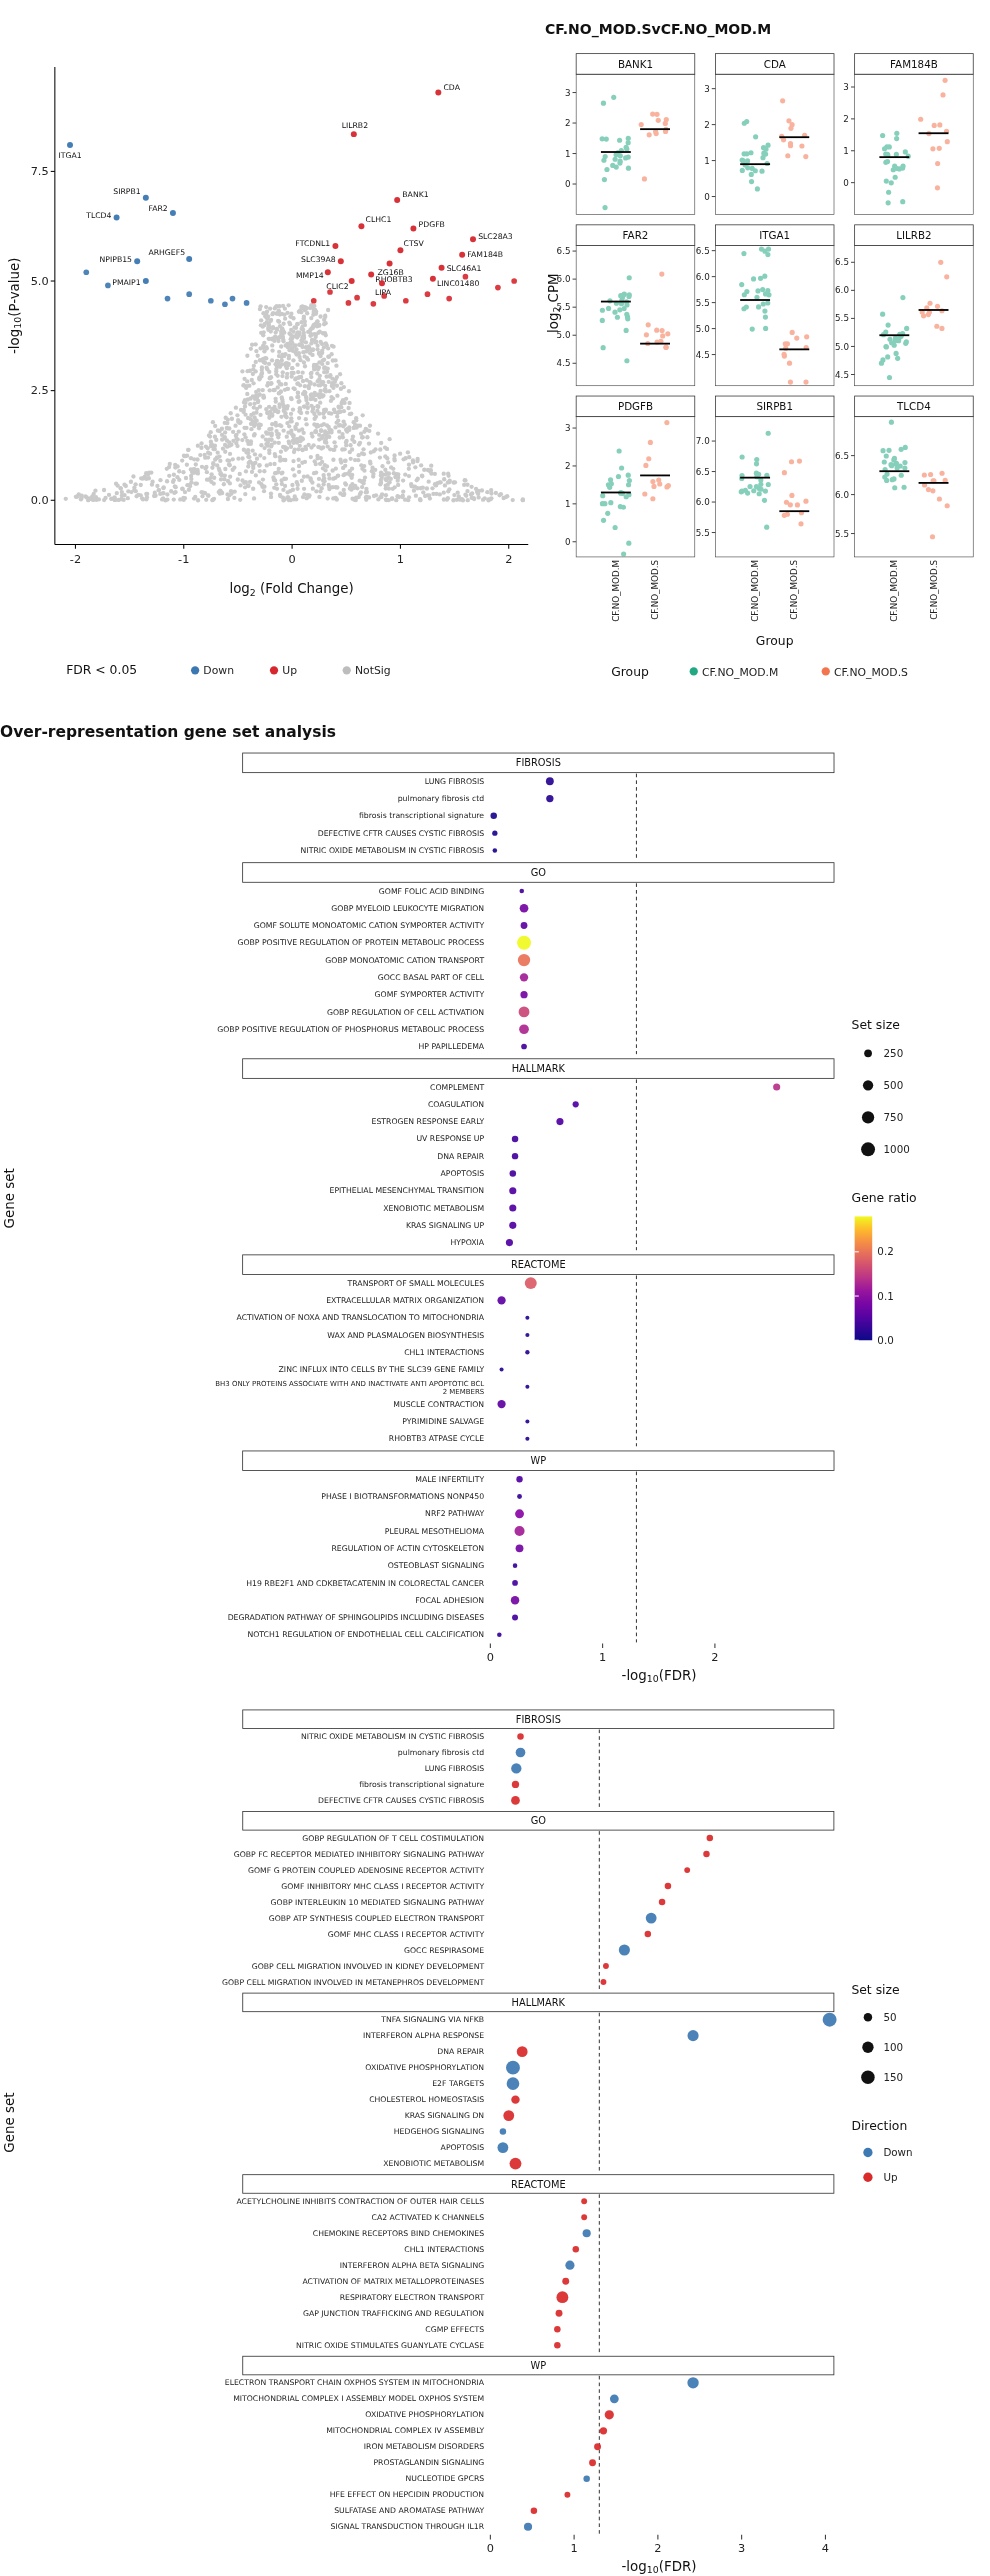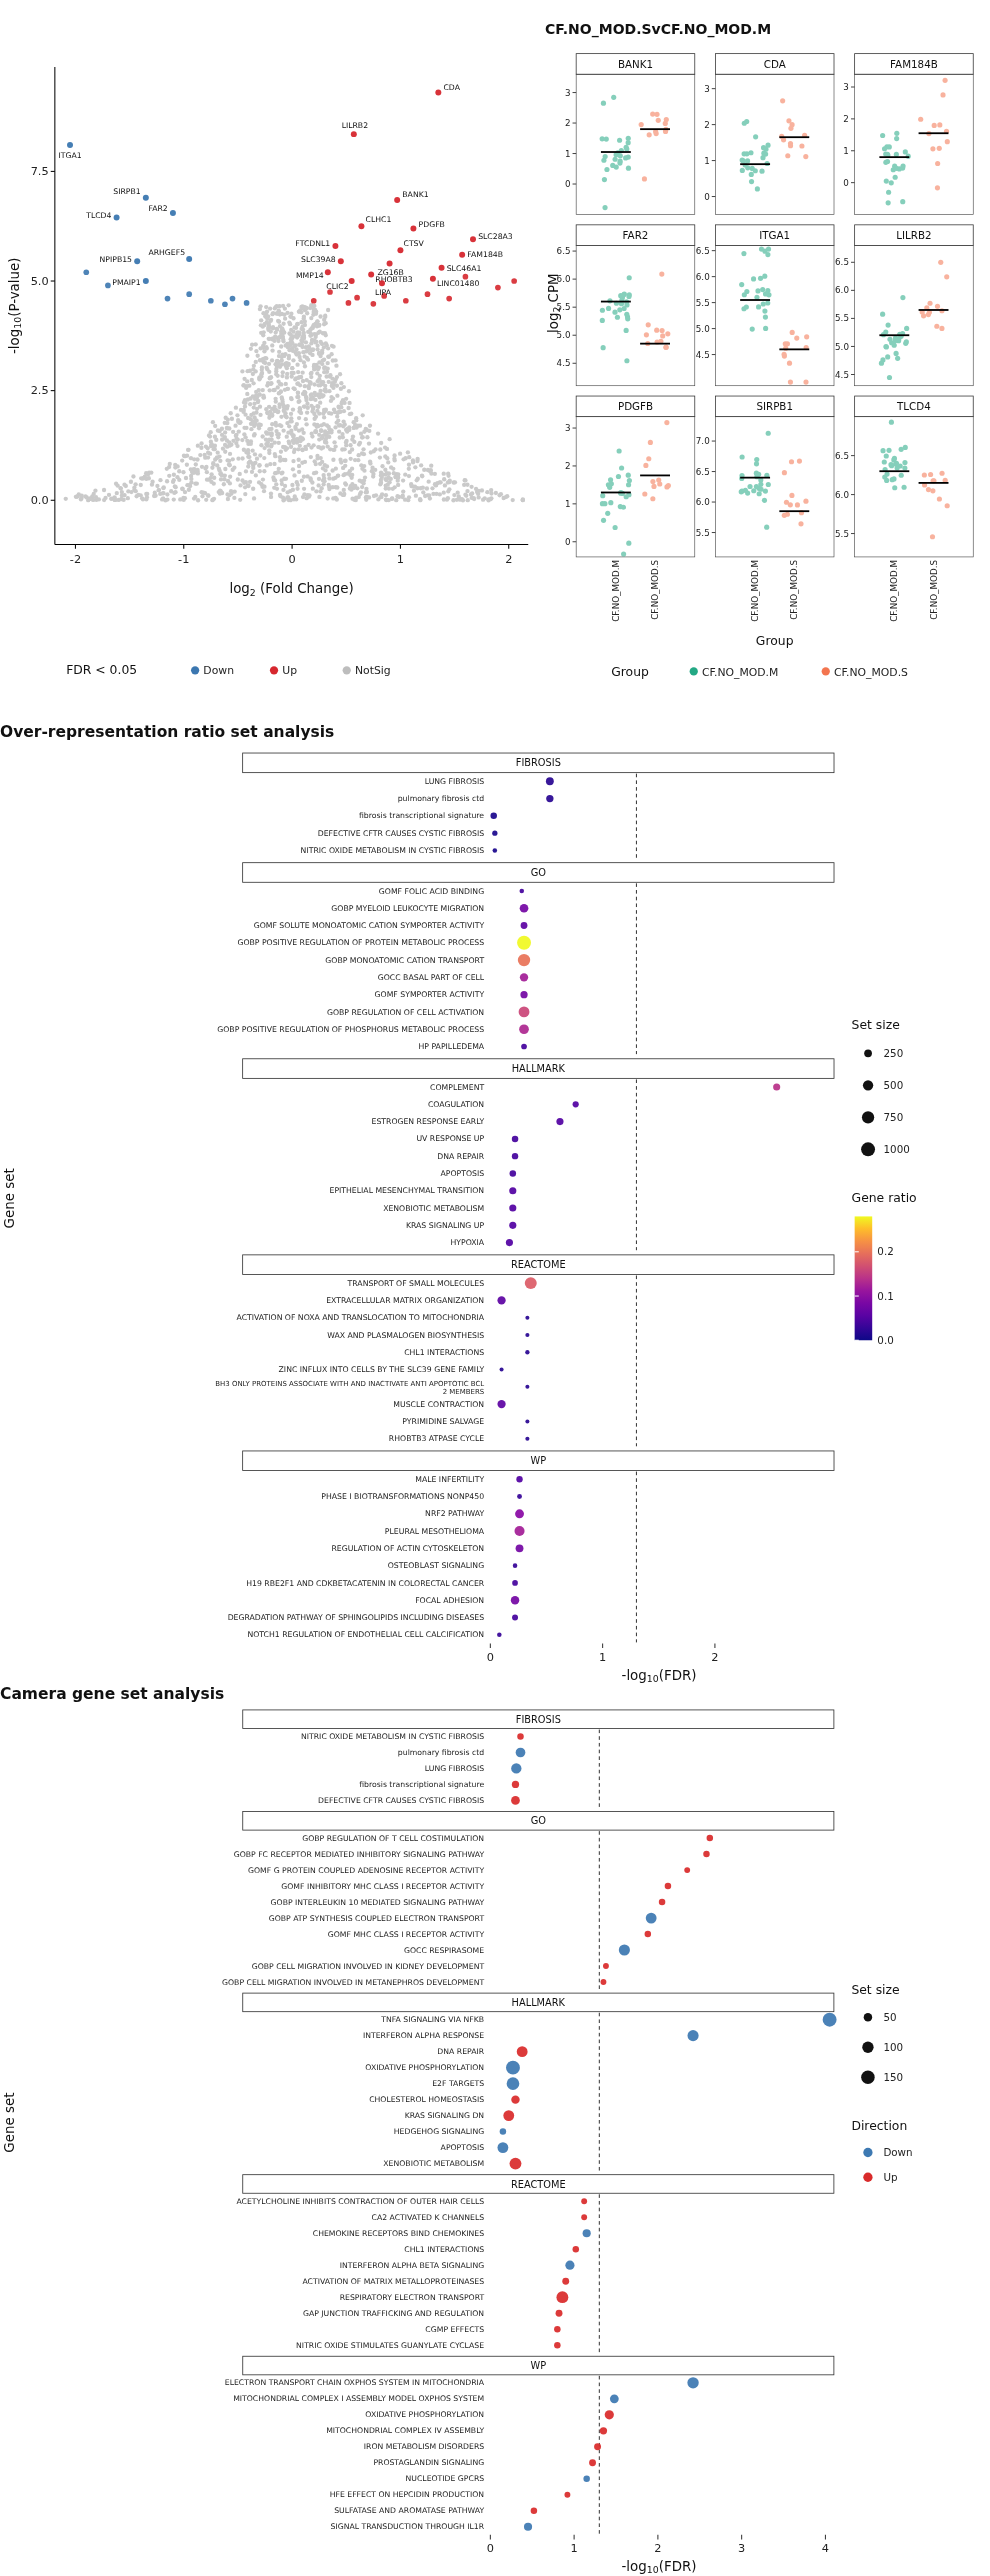--- a/index.html
+++ b/index.html
@@ -13,22 +13,21 @@
   #volcano-svg{left:0;top:0;}
   #strip-svg{left:545px;top:0;}
   #ora-svg{left:0;top:720px;}
   #camera-svg{left:0;top:1680px;}
 </style>
 </head>
 <body>
 
 <div class="page">
   <div class="fig-title" id="strip-title">CF.NO_MOD.SvCF.NO_MOD.M</div>
-  <div class="fig-title" id="ora-title">Over-representation ratio set analysis</div>
-  <div class="fig-title" id="camera-title">Camera gene set analysis</div>
+  <div class="fig-title" id="ora-title">Over-representation gene set analysis</div>
   <svg id="volcano-svg" width="547" height="691" viewBox="0 0 1060 1340">
       <g fill="#bdbdbd" opacity="0.8">
         <circle cx="564.0" cy="802.5" r="4.2"></circle>
         <circle cx="498.1" cy="770.9" r="4.2"></circle>
         <circle cx="654.9" cy="922.7" r="4.2"></circle>
         <circle cx="486.2" cy="856.2" r="4.2"></circle>
         <circle cx="522.7" cy="733.5" r="4.2"></circle>
         <circle cx="632.8" cy="845.0" r="4.2"></circle>
         <circle cx="549.4" cy="970.1" r="4.2"></circle>
         <circle cx="635.0" cy="966.9" r="4.2"></circle>

